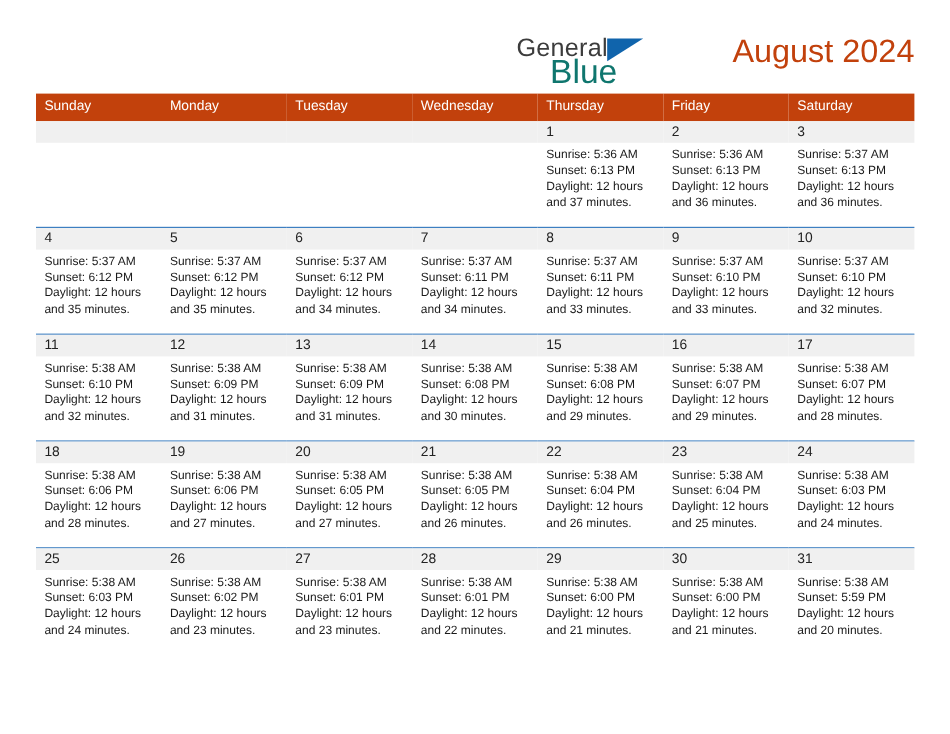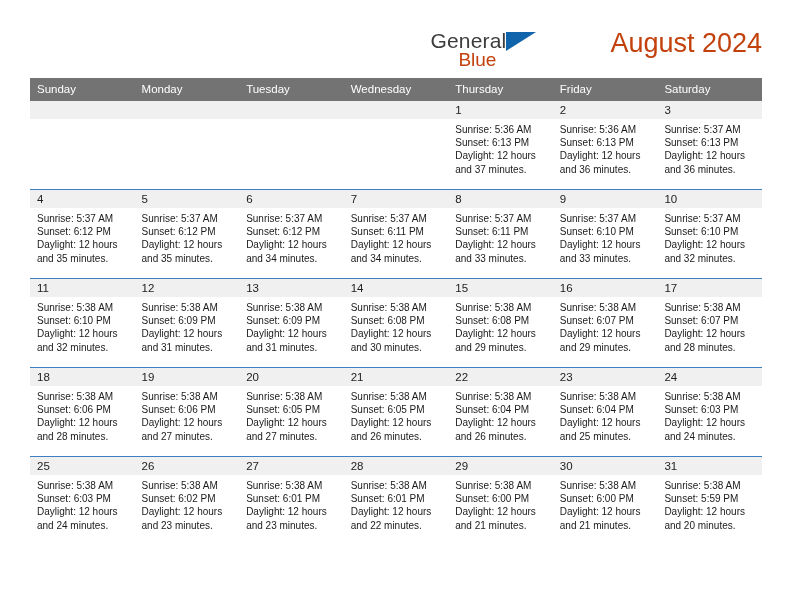--- a/index.html
+++ b/index.html
@@ -38,22 +38,22 @@
     padding-top: 2px;
   }
   .brand-line1 {
     font-size: 21px;
     color: #3c3c3c;
     letter-spacing: 0.2px;
     line-height: 22px;
     font-family: "Liberation Sans", sans-serif;
   }
   .brand-line2 {
-    font-size: 19px;
-    color: #c2410c;
+    font-size: 28px;
+    color: #0f766e;
     line-height: 20px;
     margin-left: 28px;
     margin-top: -2px;
   }
   .brand-triangle {
     position: absolute;
     left: 76px;
     top: 4px;
     width: 0;
     height: 0;
@@ -80,21 +80,21 @@
   }
 
   
   .cal {
     width: 732px;
     border-collapse: collapse;
     table-layout: fixed;
     margin-top: 6px;
   }
   .cal th {
-    background: #737373;
+    background: #c2410c;
     color: #ffffff;
     font-size: 11.5px;
     font-weight: normal;
     text-align: left;
     padding: 5px 0 5px 7px;
     height: 12px;
     line-height: 13px;
     margin-left: 44px;
   }
   .cal td {

